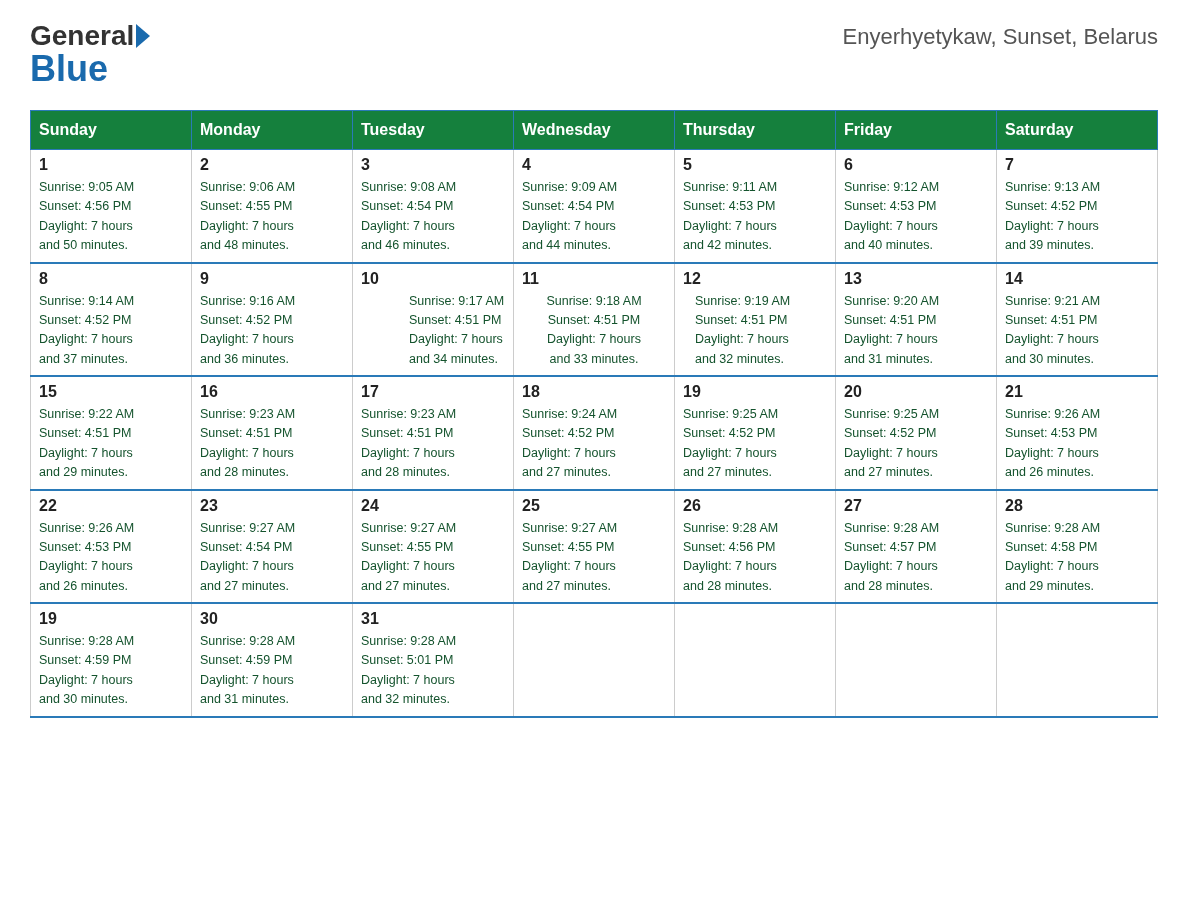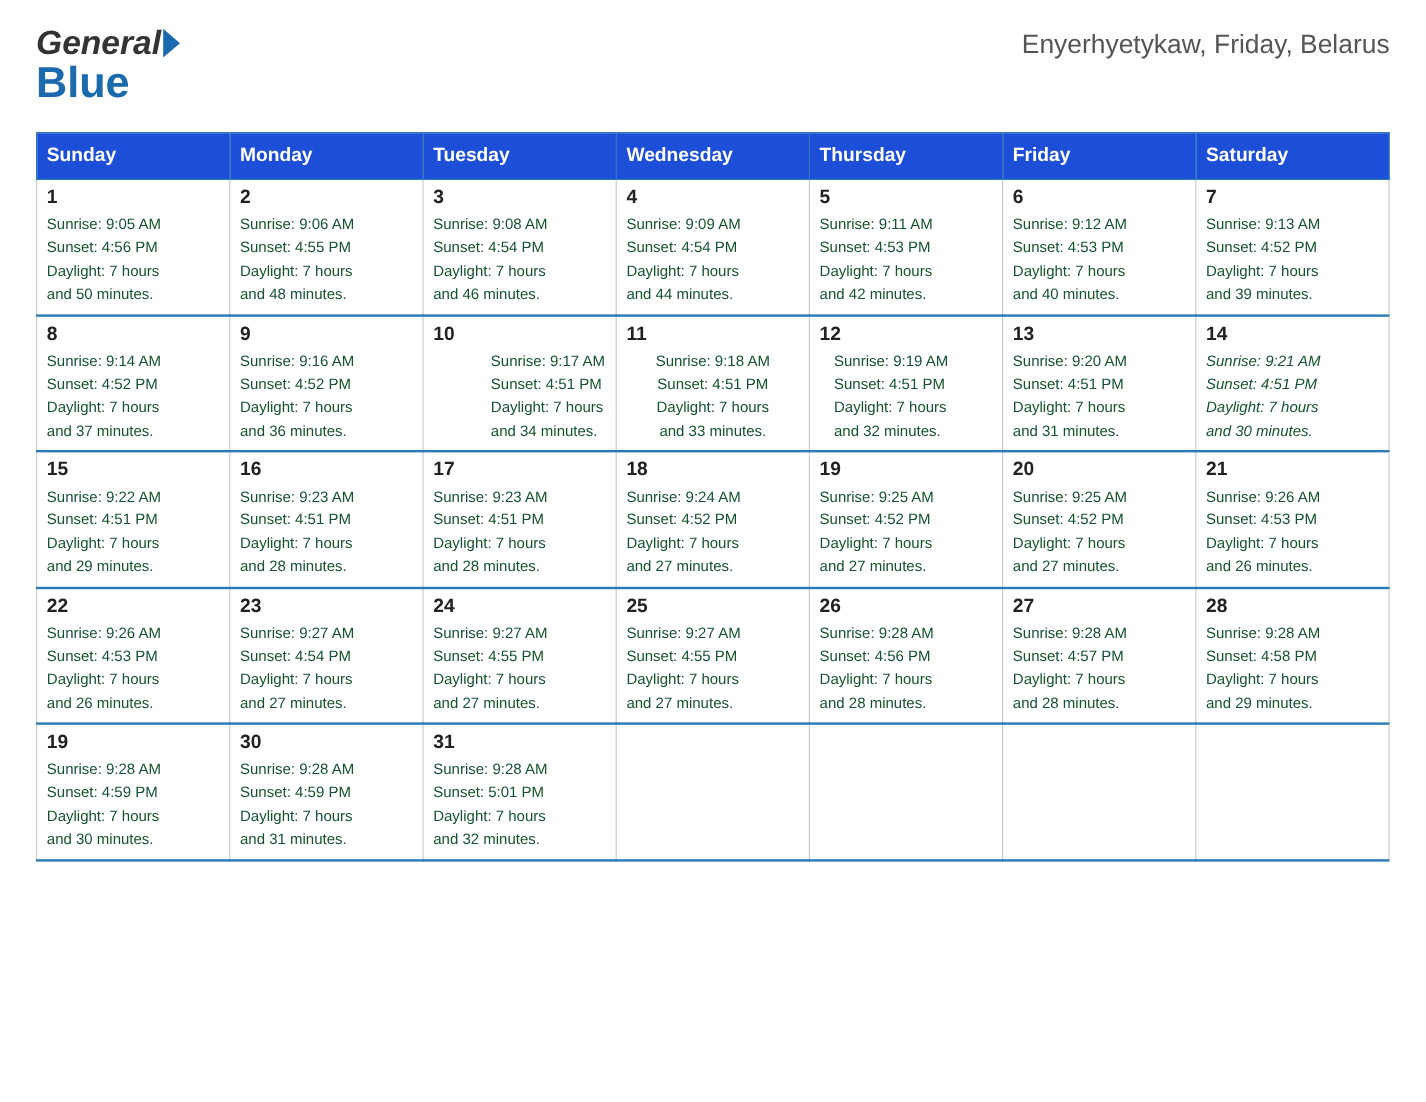--- a/index.html
+++ b/index.html
@@ -20,21 +20,20 @@
       display: flex;
       flex-direction: column;
       align-items: flex-start;
     }
     .logo-text {
       font-size: 28px;
       font-weight: bold;
       color: #333;
       display: flex;
       align-items: center;
-      font-style: italic;
     }
     .logo-general { color: #333; }
     .logo-arrow {
       width: 0;
       height: 0;
       border-left: 14px solid #1a6aad;
       border-top: 12px solid transparent;
       border-bottom: 12px solid transparent;
       display: inline-block;
       margin-left: 2px;
@@ -57,21 +56,21 @@
     .location {
       font-size: 22px;
       color: #555;
       margin-top: 4px;
     }
     .calendar {
       width: 100%;
       border-collapse: collapse;
     }
     .calendar thead th {
-      background-color: #1d4ed8;
+      background-color: #15803d;
       color: #fff;
       font-size: 16px;
       font-weight: bold;
       padding: 10px 8px;
       text-align: left;
       border: 1px solid #2a7ab8;
     }
     .calendar tbody td {
       vertical-align: top;
       border: 1px solid #ccc;
@@ -104,21 +103,21 @@
 
 <div class="header">
   <div class="logo">
     <div class="logo-text">
       <span class="logo-general">General</span>
       <span class="logo-arrow"></span>
     </div>
     <div class="logo-blue">Blue</div>
   </div>
   <div class="title-block">
-    <div class="location">Enyerhyetykaw, Friday, Belarus</div>
+    <div class="location">Enyerhyetykaw, Sunset, Belarus</div>
   </div>
 </div>
 
 <table class="calendar">
   <thead>
     <tr id="header-row">
     <th>Sunday</th>
         <th>Monday</th>
         <th>Tuesday</th>
         <th>Wednesday</th>
@@ -217,21 +216,21 @@
         </td>
         <td>
           <span class="day-number">13</span>
           <div class="day-info" style="white-space: pre-line;">Sunrise: 9:20 AM
 Sunset: 4:51 PM
 Daylight: 7 hours
 and 31 minutes.</div>
         </td>
         <td>
           <span class="day-number">14</span>
-          <div class="day-info" style="white-space: pre-line; font-style: italic;">Sunrise: 9:21 AM
+          <div class="day-info" style="white-space: pre-line;">Sunrise: 9:21 AM
 Sunset: 4:51 PM
 Daylight: 7 hours
 and 30 minutes.</div>
         </td>
       </tr>
       <tr>
         <td>
           <span class="day-number">15</span>
           <div class="day-info" style="white-space: pre-line;">Sunrise: 9:22 AM
 Sunset: 4:51 PM

